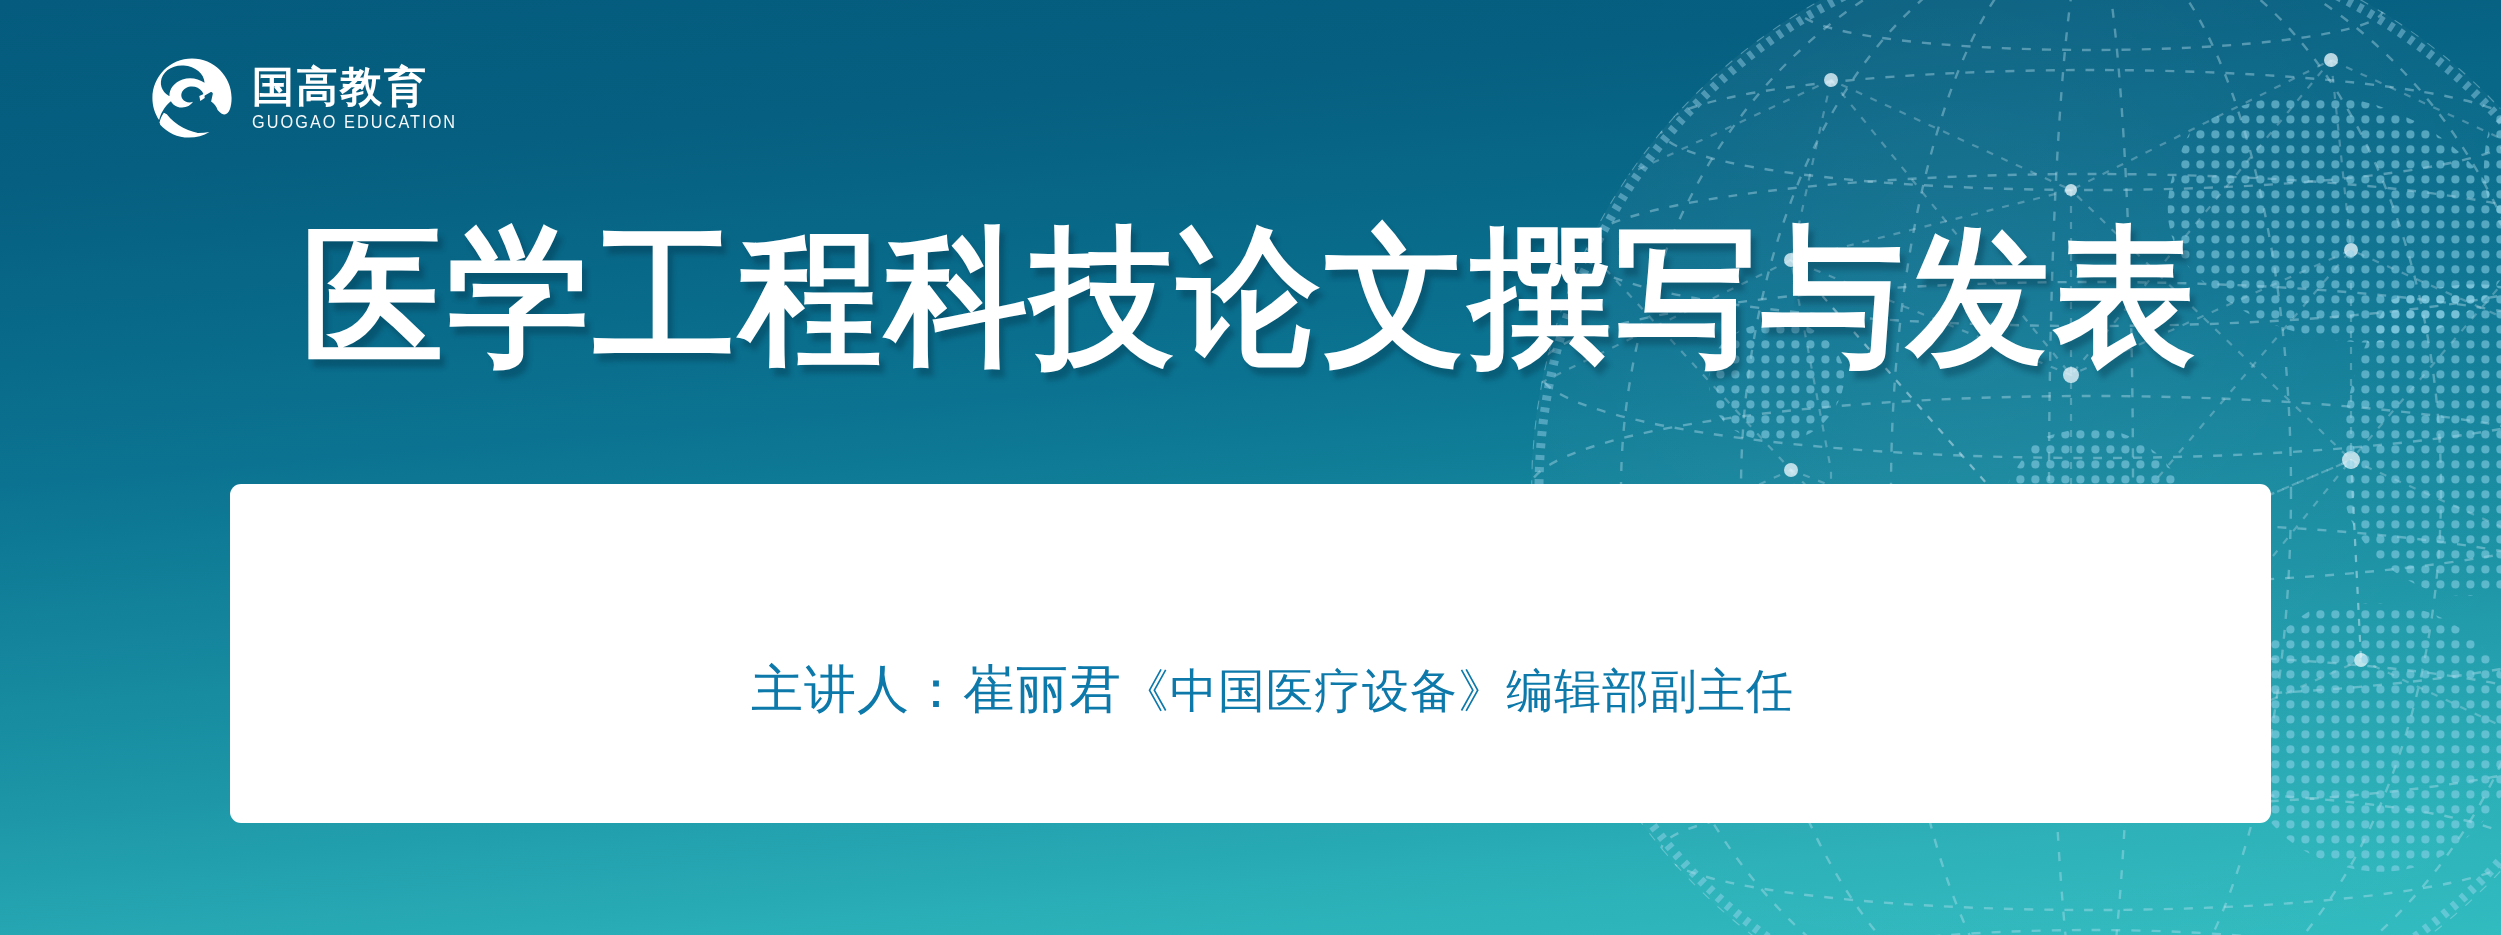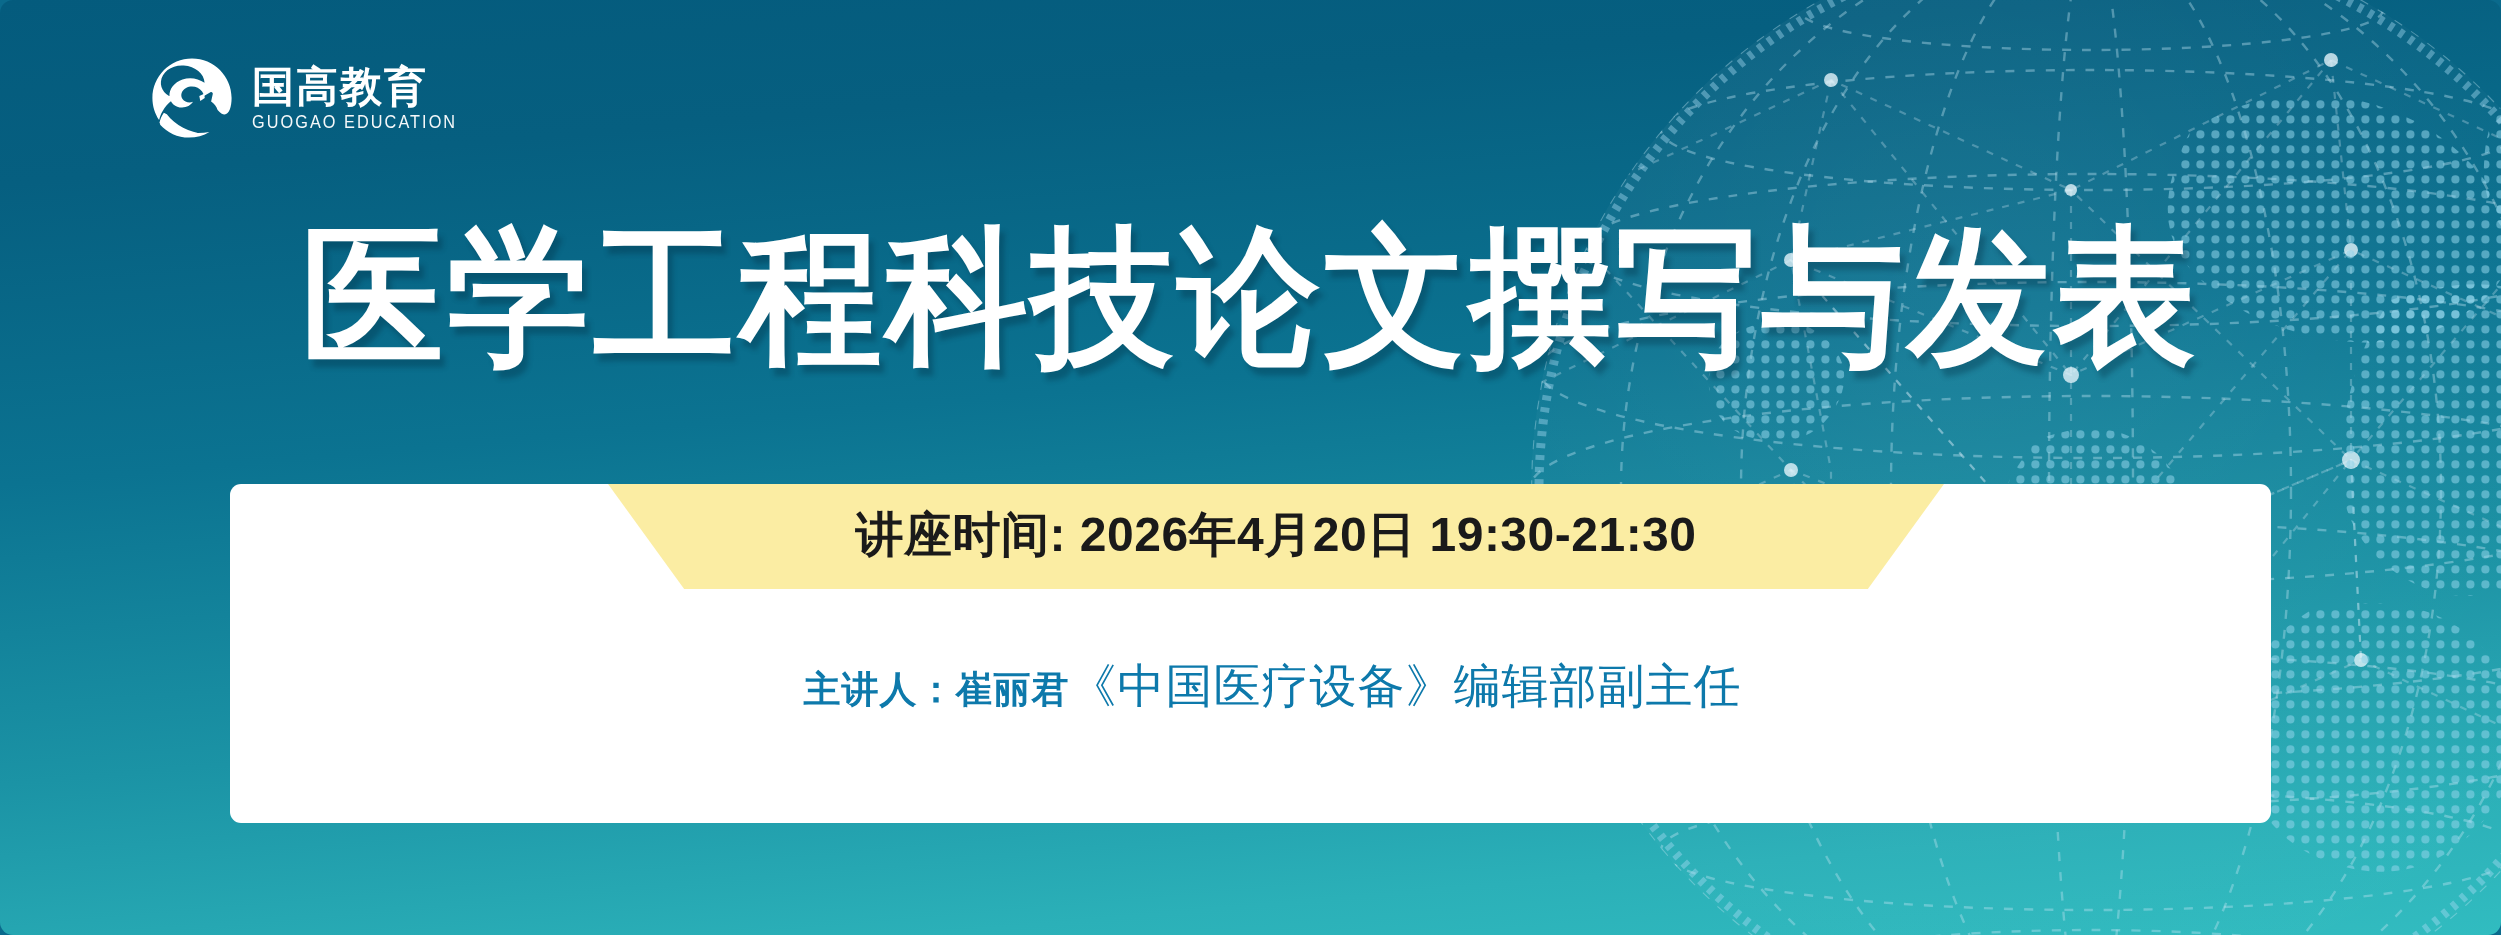--- a/index.html
+++ b/index.html
@@ -8,21 +8,20 @@
   body {
     font-family:"Liberation Sans","DejaVu Sans",sans-serif;
   }
 
   .banner{
     position:relative;
     width:2501px;
     height:935px;
     overflow:hidden;
     background:linear-gradient(175deg,#045b7d 0%,#065f80 16%,#0b7391 42%,#1b93a5 68%,#2bb0b8 88%,#31bcc0 100%);
-    border-radius:13px;
   }
 
   
   .globe-wrap{
     position:absolute;
     right:-250px;
     top:-170px;
     width:1320px;
     height:1320px;
     pointer-events:none;
@@ -130,22 +129,22 @@
   .speaker{
     position:absolute;
     left:230px;
     top:655px;
     width:2041px;
     text-align:center;
     z-index:6;
     white-space:nowrap;
   }
   .speaker-label{
-    font-size:37px;
-    font-weight:700;
+    font-size:52px;
+    font-weight:400;
     color:#0d79ab;
     letter-spacing:1px;
     margin-left:44px;
   }
   .speaker-detail{
     font-size:47px;
     font-weight:400;
     color:#0d79ab;
     letter-spacing:1px;
     margin-top:14px;
@@ -264,22 +263,18 @@
       <span class="logo-en">GUOGAO EDUCATION</span>
     </span>
   </div>
 
   <div class="title">
     <span class="title-text">医学工程科技论文撰写与发表</span>
   </div>
 
   <div class="card"></div>
 
-  <div class="ribbon">
-    <div class="ribbon-shape"></div>
-    <div class="ribbon-text">讲座时间: 2026年4月20日 19:30-21:30</div>
-  </div>
 
   <div class="speaker">
     <span class="speaker-label">主讲人：崔丽君</span><span class="speaker-detail">《中国医疗设备》编辑部副主任</span>
   </div>
 
 </div>
 
 </body></html>

